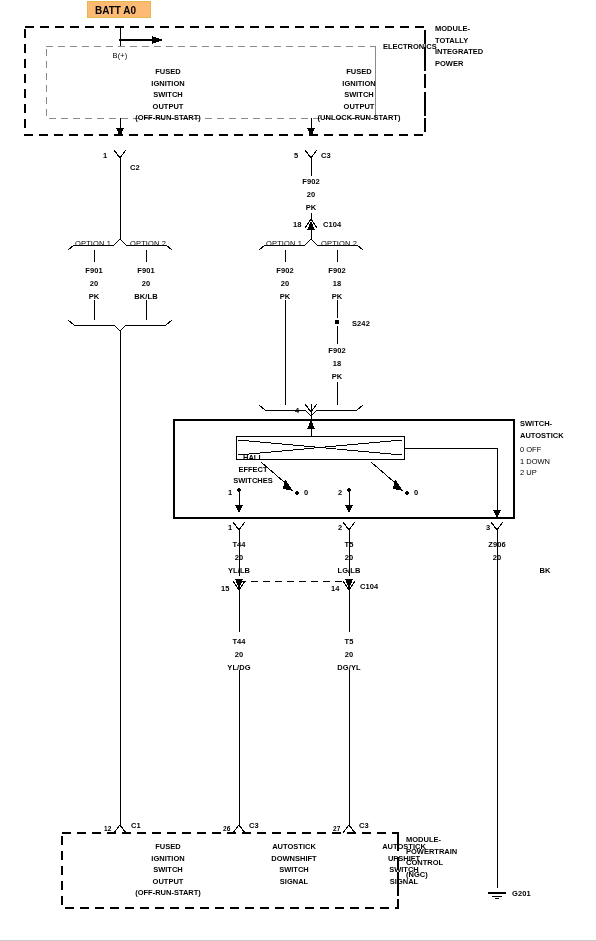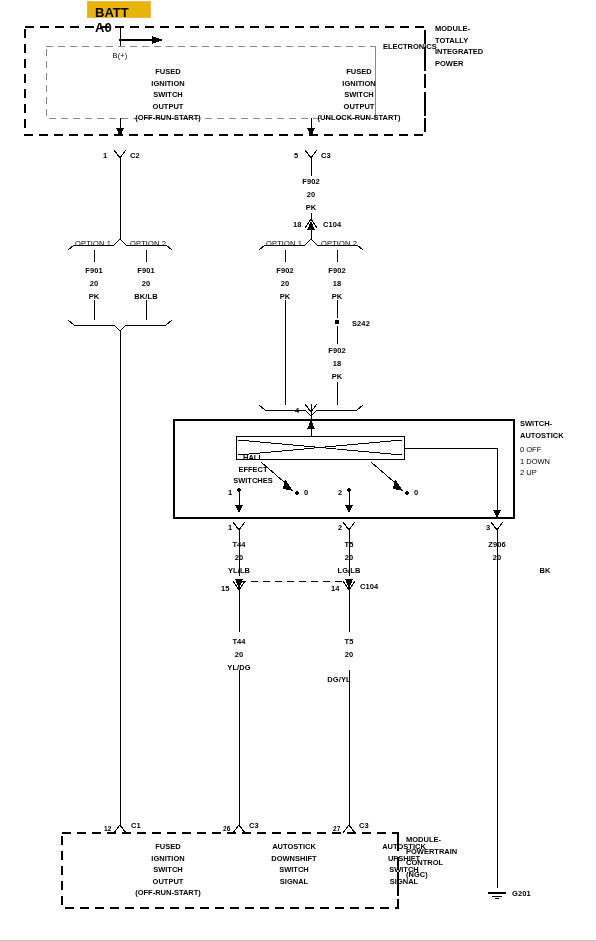--- a/index.html
+++ b/index.html
@@ -12,22 +12,22 @@
   svg#wires{position:absolute;left:0;top:0;width:596px;height:941px;}
   .lbl{position:absolute;font-size:7.5px;font-weight:bold;line-height:11px;
        white-space:pre;letter-spacing:0.1px;}
   .lbl.ctr{transform:translateX(-50%);text-align:center;}
   .lbl.norm{font-weight:normal;}
   .lbl.tiny{font-size:6.5px;}
   .block{position:absolute;font-size:7.5px;line-height:11.6px;font-weight:bold;
          text-align:center;white-space:pre;transform:translateX(-50%);margin-left:48px;}
   .blockL{position:absolute;font-size:7.5px;line-height:11.6px;font-weight:bold;
          text-align:left;white-space:pre;}
-  #batt-box{position:absolute;border:1.4px solid #e8b84b;background:#eab308;
-     font-size:13px;font-weight:bold;padding:3px 6px 3px 7px;box-sizing:border-box;}
+  #batt-box{position:absolute;border:1.4px solid #e8b84b;background:#fdba74;
+     font-size:10px;font-weight:bold;padding:3px 6px 3px 7px;box-sizing:border-box;}
   .hr-bottom{position:absolute;left:0;bottom:0;width:596px;height:1px;background:#c9c9c9;}
 </style>
 </head>
 <body>
 
 <div id="sheet">
 
   <svg id="wires" viewBox="0 0 596 941" xmlns="http://www.w3.org/2000/svg">
     <g stroke="#000" fill="none" stroke-width="1" shape-rendering="crispEdges">
 
@@ -180,21 +180,21 @@
 (UNLOCK-RUN-START)</div>
 
   <div class="blockL" style="left:383px;top:41px;font-weight:bold;">ELECTRONICS</div>
 
   <div class="blockL" style="left:435px;top:23px;">MODULE-
 TOTALLY
 INTEGRATED
 POWER</div>
 
   <div class="lbl" style="left:103px;top:150px;">1</div>
-  <div class="lbl" style="left:130px;top:150px;">C2</div>
+  <div class="lbl" style="left:130px;top:162px;">C2</div>
 
   <div class="lbl" style="left:294px;top:150px;">5</div>
   <div class="lbl" style="left:321px;top:150px;">C3</div>
 
   <div class="lbl ctr" style="left:311px;top:176px;">F902</div>
   <div class="lbl ctr" style="left:311px;top:189px;">20</div>
   <div class="lbl ctr" style="left:311px;top:202px;">PK</div>
 
   <div class="lbl" style="left:293px;top:219px;">18</div>
   <div class="lbl" style="left:323px;top:219px;">C104</div>
@@ -263,21 +263,21 @@
   <div class="lbl" style="left:221px;top:583px;">15</div>
   <div class="lbl" style="left:331px;top:583px;">14</div>
   <div class="lbl" style="left:360px;top:581px;">C104</div>
 
   <div class="lbl ctr" style="left:239px;top:636px;">T44</div>
   <div class="lbl ctr" style="left:239px;top:649px;">20</div>
   <div class="lbl ctr" style="left:239px;top:662px;">YL/DG</div>
 
   <div class="lbl ctr" style="left:349px;top:636px;">T5</div>
   <div class="lbl ctr" style="left:349px;top:649px;">20</div>
-  <div class="lbl ctr" style="left:339px;top:662px;margin-top:12px;">DG/YL</div>
+  <div class="lbl ctr" style="left:349px;top:662px;">DG/YL</div>
 
   <div class="lbl tiny" style="left:104px;top:823px;">12</div>
   <div class="lbl" style="left:131px;top:820px;">C1</div>
 
   <div class="lbl tiny" style="left:223px;top:823px;">26</div>
   <div class="lbl" style="left:249px;top:820px;">C3</div>
 
   <div class="lbl tiny" style="left:333px;top:823px;">27</div>
   <div class="lbl" style="left:359px;top:820px;">C3</div>
 

